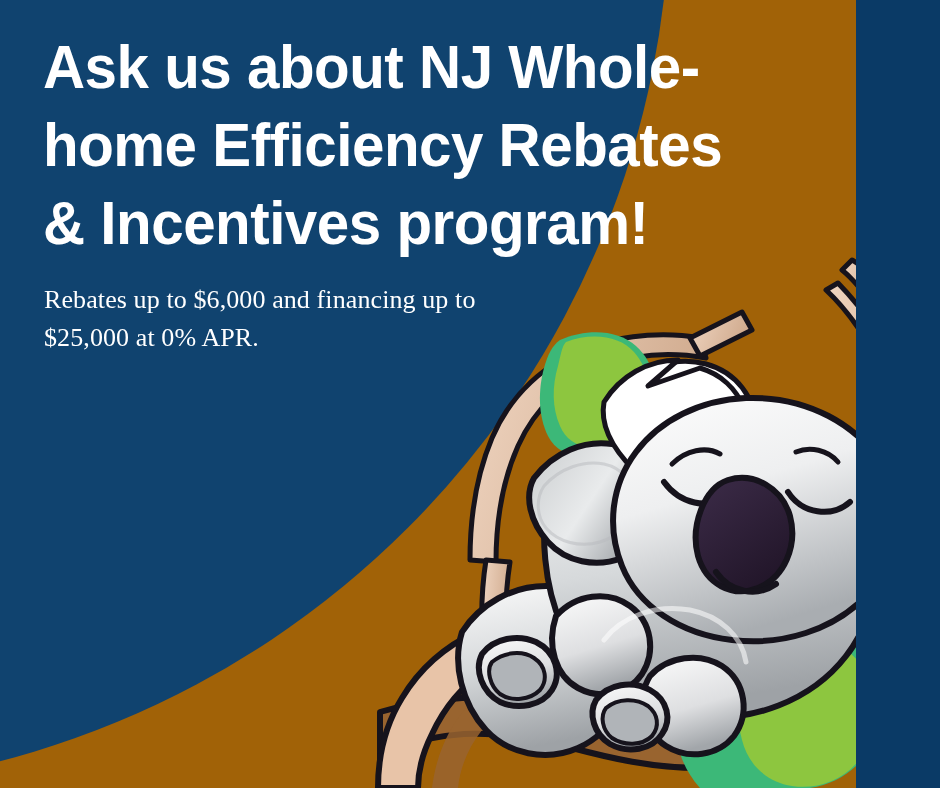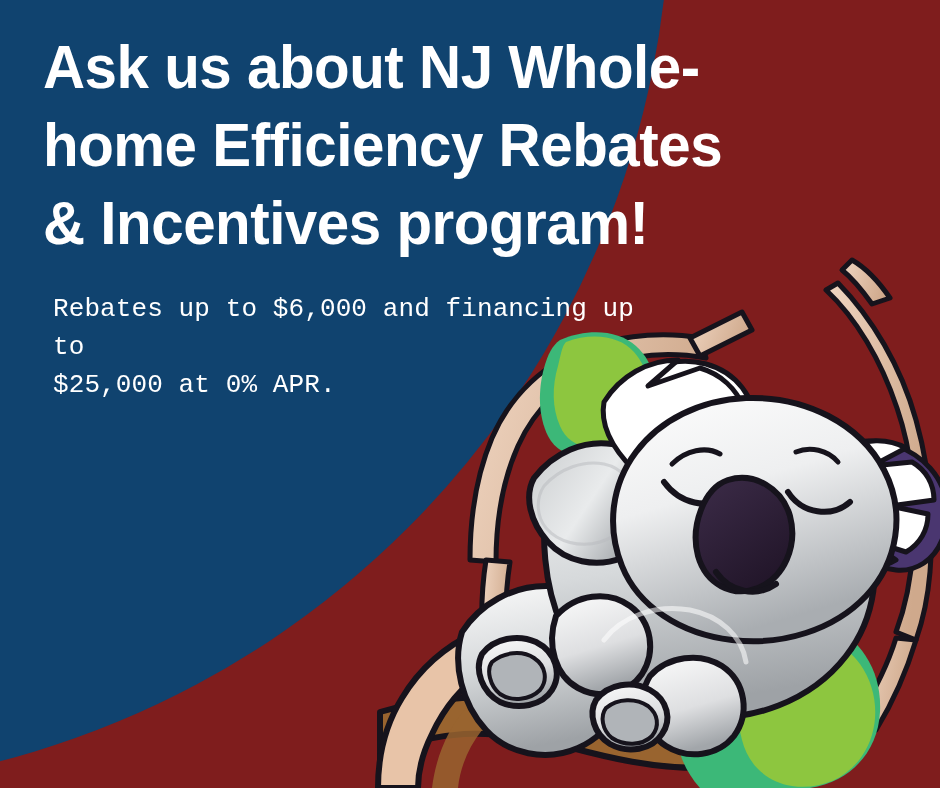--- a/index.html
+++ b/index.html
@@ -2,22 +2,22 @@
 <html><head>
 <meta charset="utf-8">
 <style>
   html,body{margin:0;padding:0;}
   body{
     width:940px;height:788px;overflow:hidden;
     font-family:"Liberation Sans",sans-serif;
     background:#0a3a66;
   }
   #banner{
-    position:relative;width:940px;height:788px;overflow:hidden;
-    background:#7f1d1d;
+    position:relative;width:856px;height:788px;overflow:hidden;
+    background:#a16207;
   }
   
   #bg-arc{
     position:absolute;
     left:-1120px;top:-1000px;
     width:1790px;height:1790px;
     border-radius:50%;
     background:#10436f;
     pointer-events:none;
   }
@@ -38,26 +38,26 @@
     font-family:"Liberation Sans",sans-serif;
     font-size:62px;
     line-height:78px;
     font-weight:700;
     letter-spacing:-0.5px;
     transform:scaleX(0.94);
     transform-origin:left top;
     white-space:pre-line;
   }
   #subhead{
-    margin:9px;
+    margin:0;
     position:absolute;
     left:44px;top:281px;
     width:600px;
     color:#ffffff;
-    font-family:Liberation Mono, monospace;
+    font-family:Liberation Serif, serif;
     font-size:26px;
     line-height:38px;
     font-weight:400;
     letter-spacing:0.1px;
     white-space:pre-line;
   }
 </style>
 </head>
 <body>
 

